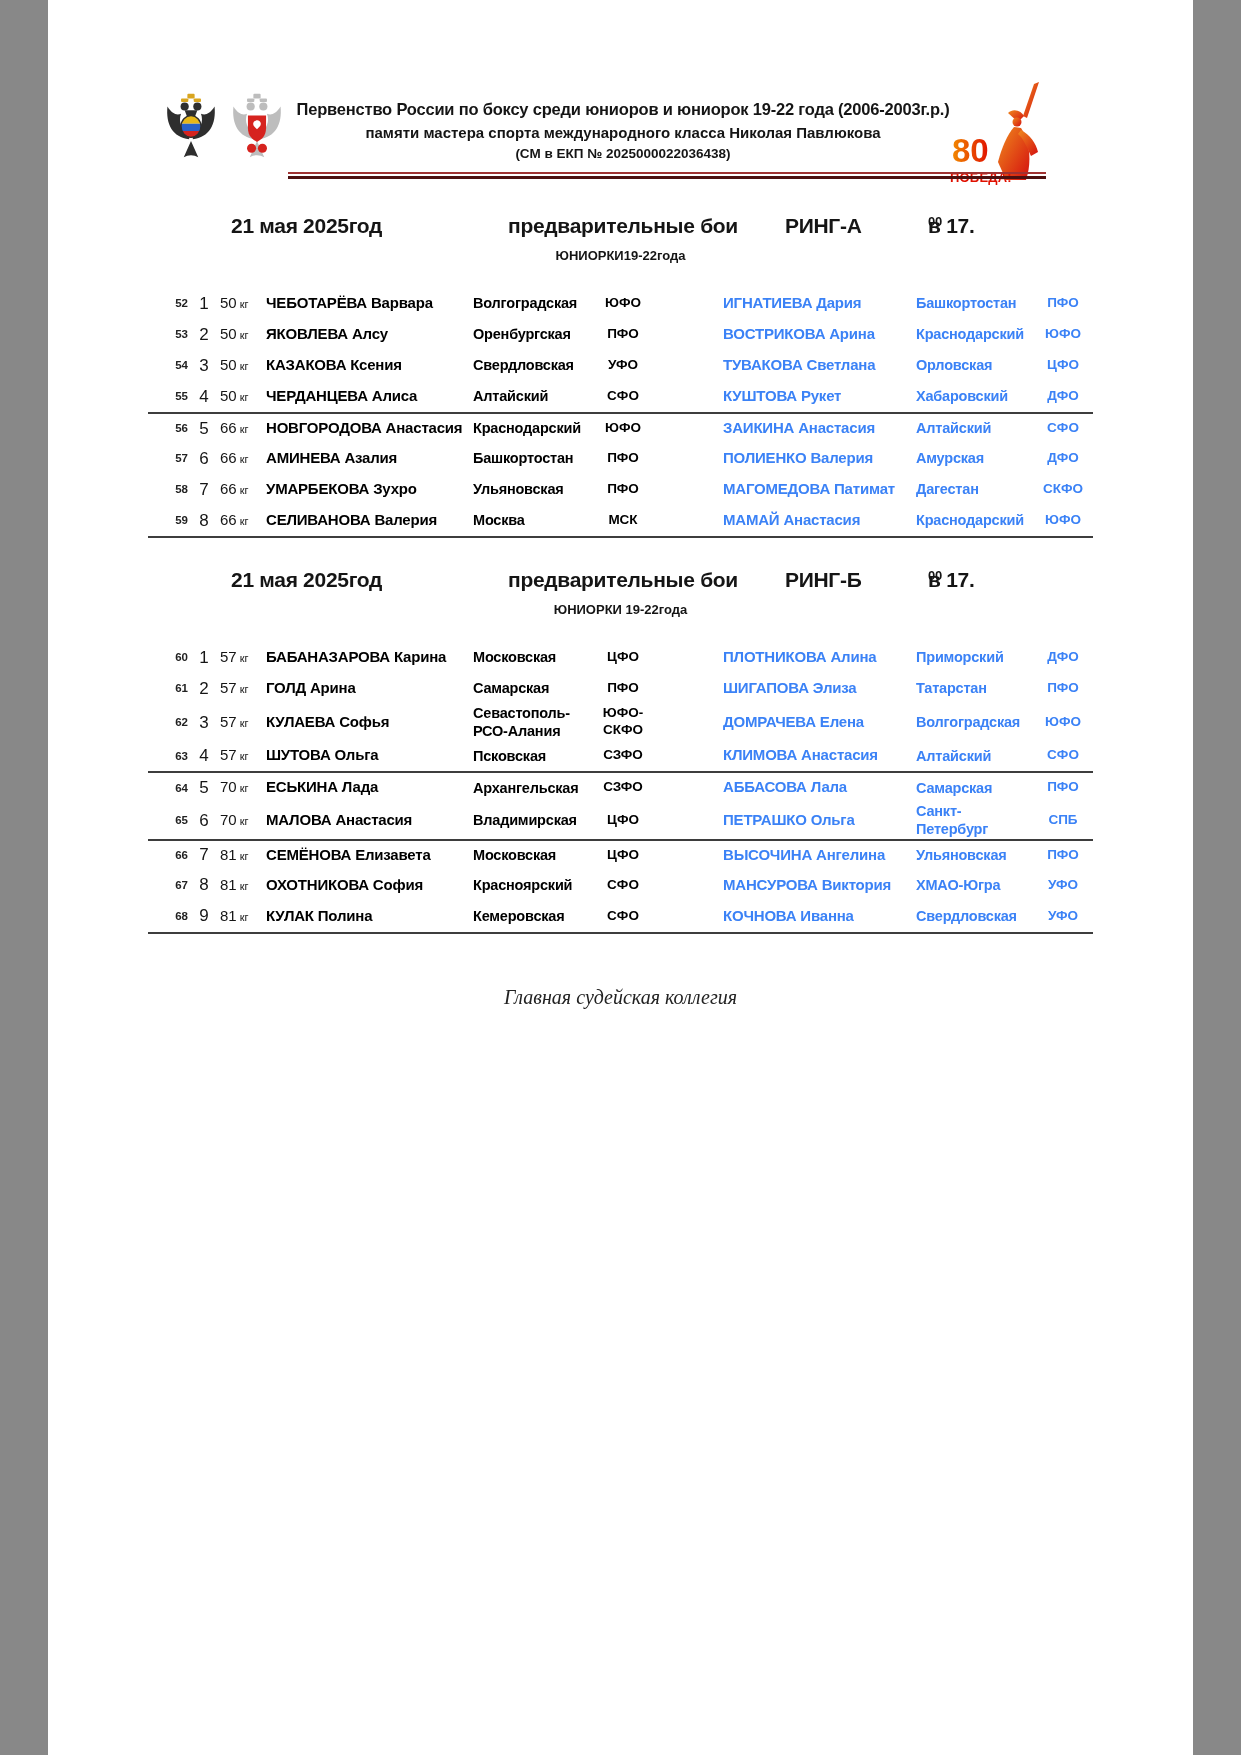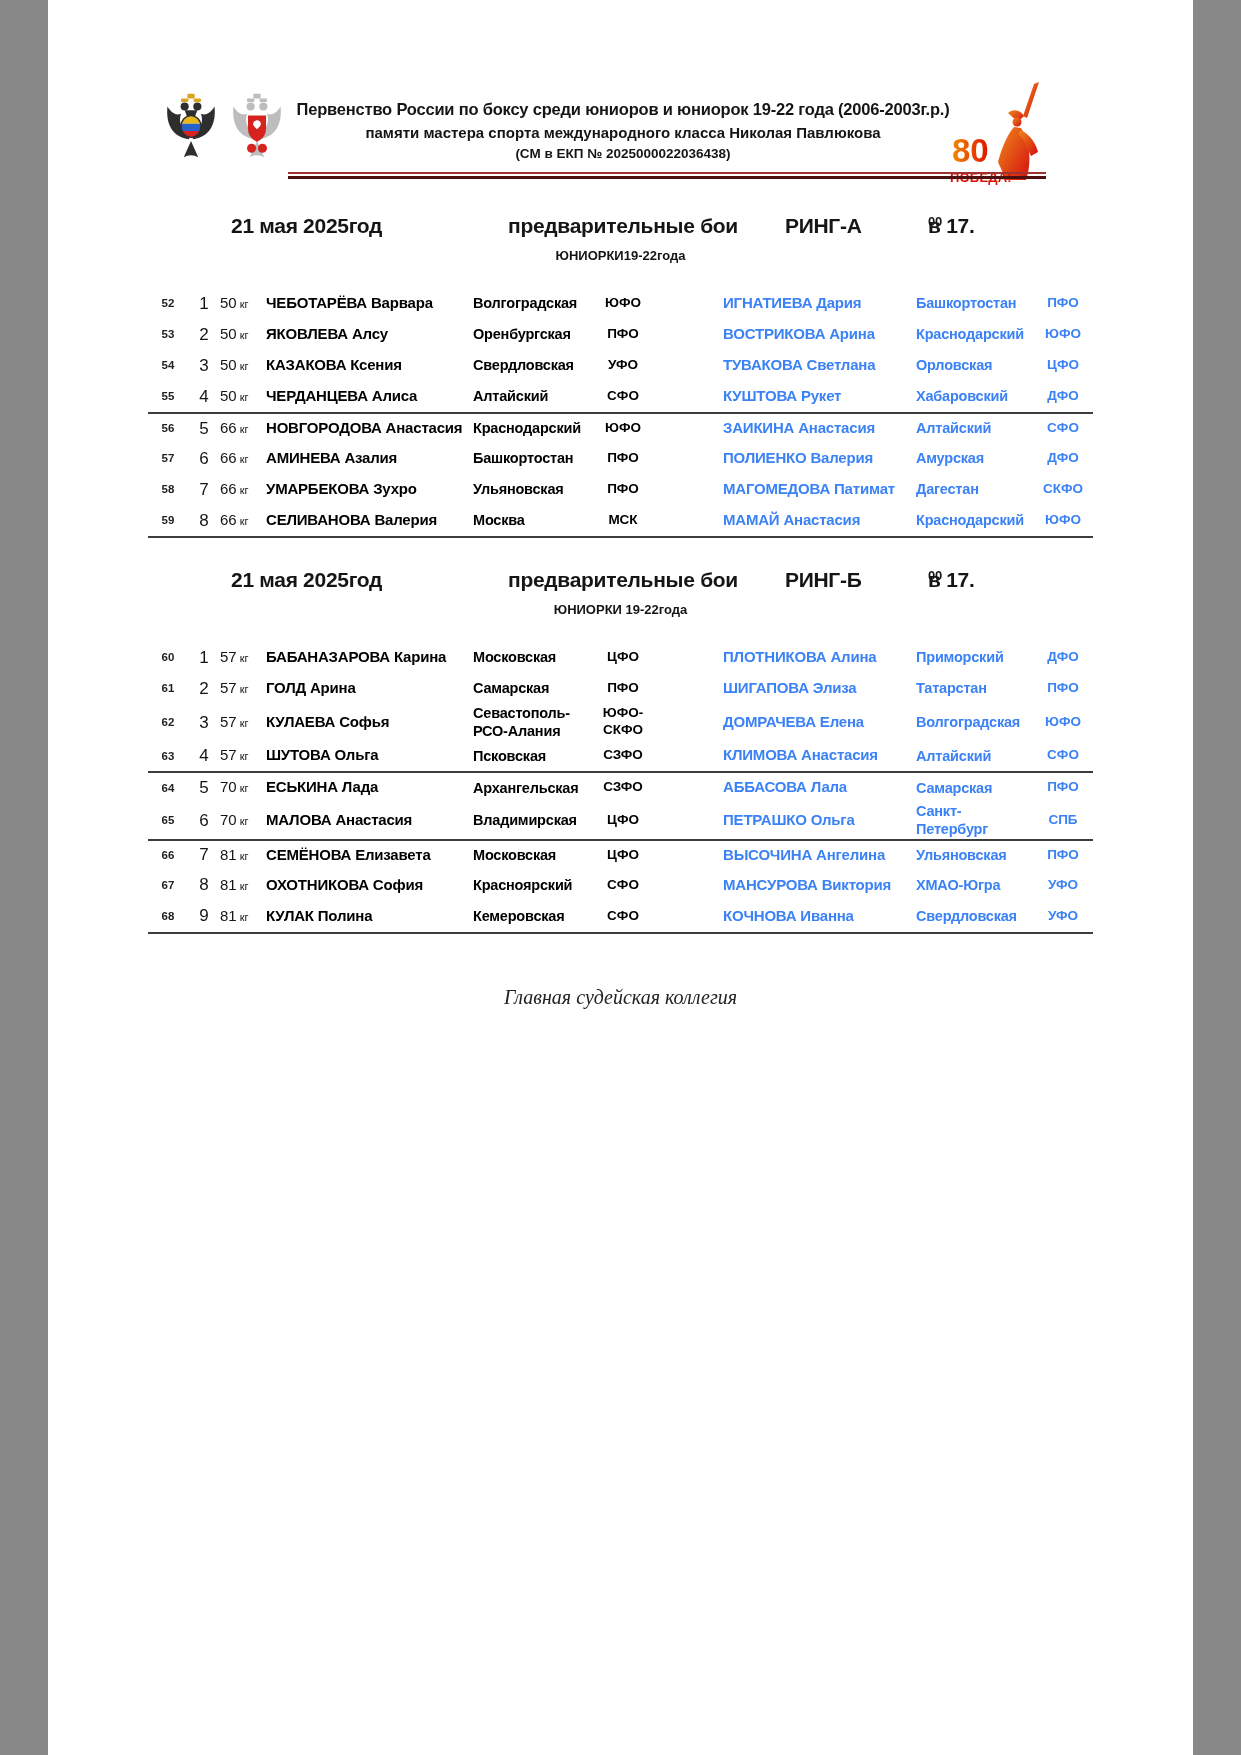--- a/index.html
+++ b/index.html
@@ -37,21 +37,21 @@
   .sh-ring { left:637px; } .sh-time { left:780px; }
   .sh-time sup { font-size:13px; font-weight:700; }
   .sess-cat { margin-top:4px; height:16px; text-align:center; font-weight:bold; font-size:13px; }
 
   
   .btable { margin-top:24px; border-bottom:2px solid #3d3d3d; }
   .brow { display:grid; grid-template-columns:40px 32px 46px 207px 120px 60px 70px 193px 117px 60px;
     min-height:31px; align-items:center; }
   .brow.sep-top { border-top:2px solid #3d3d3d; }
   .c { line-height:1.25; }
-  .num { font-size:11.5px; font-weight:bold; text-align:center; color:#222; }
+  .num { font-size:11.5px; font-weight:bold; text-align:right; color:#222; }
   .ord { font-size:17px; text-align:center; }
   .wt  { font-size:15px; white-space:nowrap; }
   .wt .unit { font-size:11px; margin-left:3px; }
   .rn,.bn { font-weight:bold; font-size:15px; letter-spacing:-0.2px; white-space:nowrap; }
   .rr,.br { font-weight:bold; font-size:14.5px; letter-spacing:-0.2px; white-space:pre-line; }
   .rd,.bd { font-weight:bold; font-size:13.5px; text-align:center; white-space:pre-line; }
   .rn,.rr,.rd { color:#000000; }
   .bn,.br,.bd { color:#3b82f6; }
 
   

